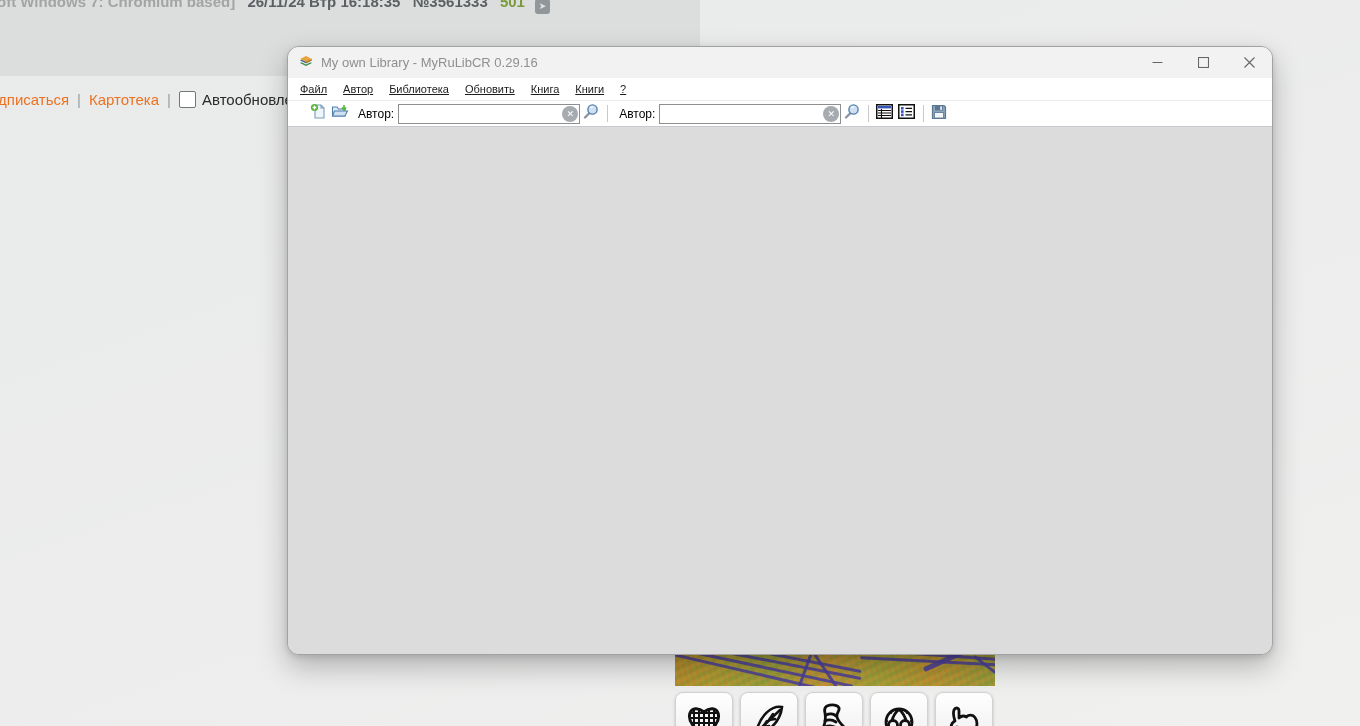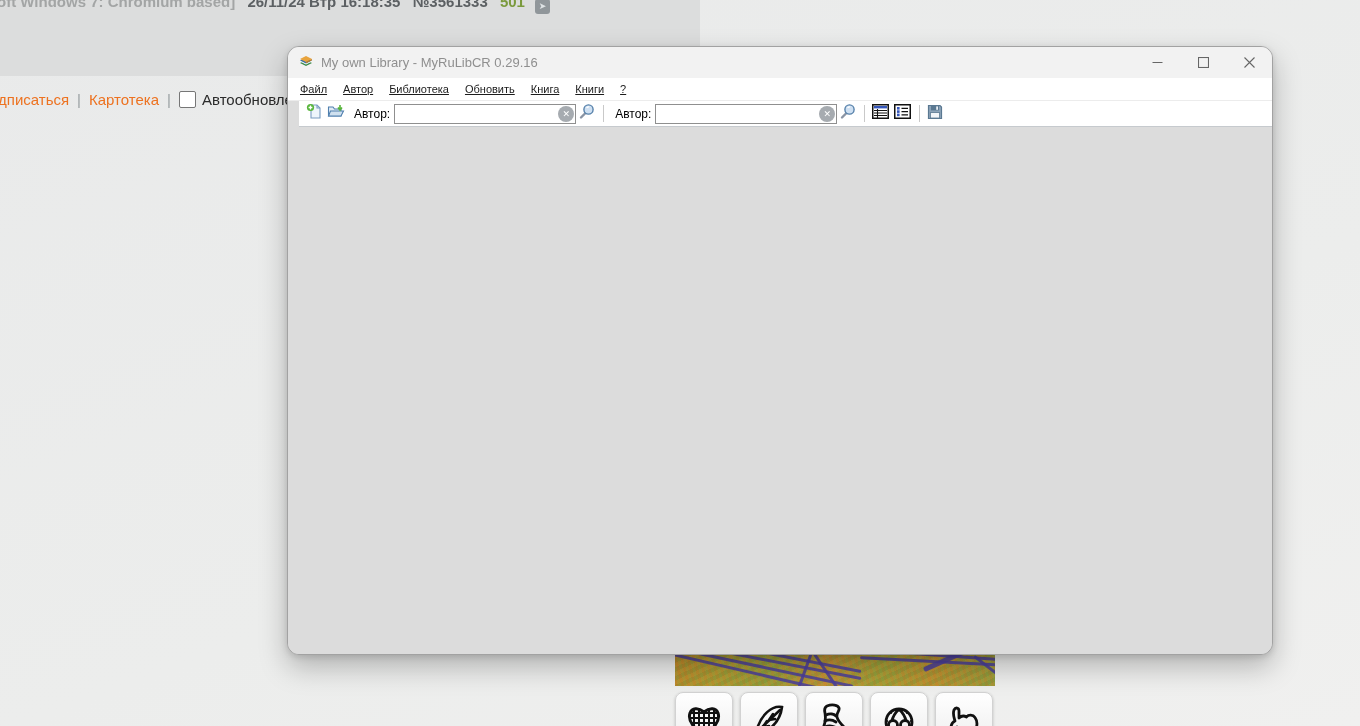--- a/index.html
+++ b/index.html
@@ -43,22 +43,22 @@
     box-shadow:0 12px 28px rgba(0,0,0,.25),0 2px 6px rgba(0,0,0,.12);
     display:flex;flex-direction:column;overflow:hidden;background:#dcdcdc;}
   .titlebar{height:31px;background:#f2f2f2;display:flex;align-items:center;flex:0 0 auto;}
   .title-icon{margin:0 7px 0 10px;display:flex;}
   .title-text{font-size:13px;color:#8f8f8f;}
   .win-controls{margin-left:auto;display:flex;height:100%;}
   .wc-btn{width:46px;height:100%;display:flex;align-items:center;justify-content:center;cursor:pointer;}
   .menubar{height:22px;background:#fff;display:flex;align-items:center;padding-left:4px;
     flex:0 0 auto;border-bottom:1px solid #ececec;}
   .menu-item{font-size:11px;color:#1c1c1c;padding:0 8px;cursor:pointer;text-decoration:underline;}
-  .toolbar{height:25px;background:#fff;display:flex;align-items:center;padding-left:5px;
-    flex:0 0 auto;border-bottom:1px solid #c6cace;margin-left:11px;}
+  .toolbar{height:25px;background:#fff;display:flex;align-items:center;padding-left:20px;
+    flex:0 0 auto;border-bottom:1px solid #c6cace;}
   .tb-btn{width:20px;height:20px;display:flex;align-items:center;justify-content:center;
     margin-right:2px;cursor:pointer;}
   .tb-label{font-size:12px;color:#000;margin:0 4px 0 6px;}
   .tb-inputwrap{position:relative;width:182px;height:20px;}
   .tb-input{width:100%;height:100%;box-sizing:border-box;border:1px solid #8f8f8f;
     background:#fff;padding:0 20px 0 4px;font-size:12px;font-family:"Liberation Sans",sans-serif;}
   .clear-btn{position:absolute;right:2px;top:2px;width:16px;height:16px;border-radius:50%;
     background:#a6abb0;color:#fff;font-size:9px;line-height:16px;text-align:center;cursor:pointer;}
   .tb-sep{width:1px;height:17px;background:#c9c9c9;margin:0 5px;}
   .client{flex:1 1 auto;background:#dcdcdc;}

